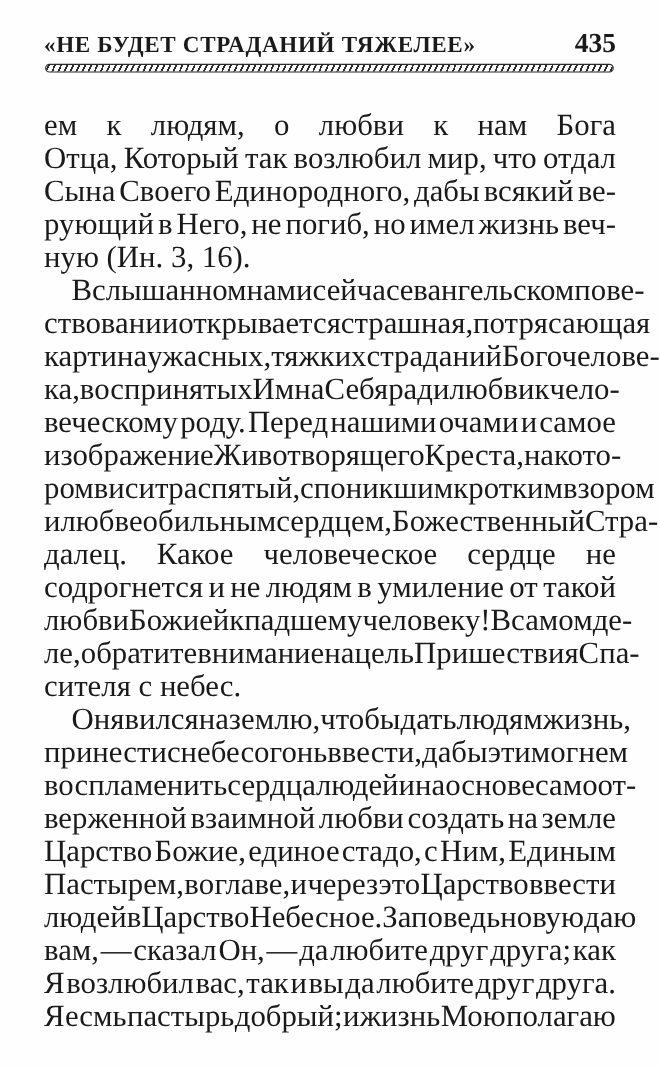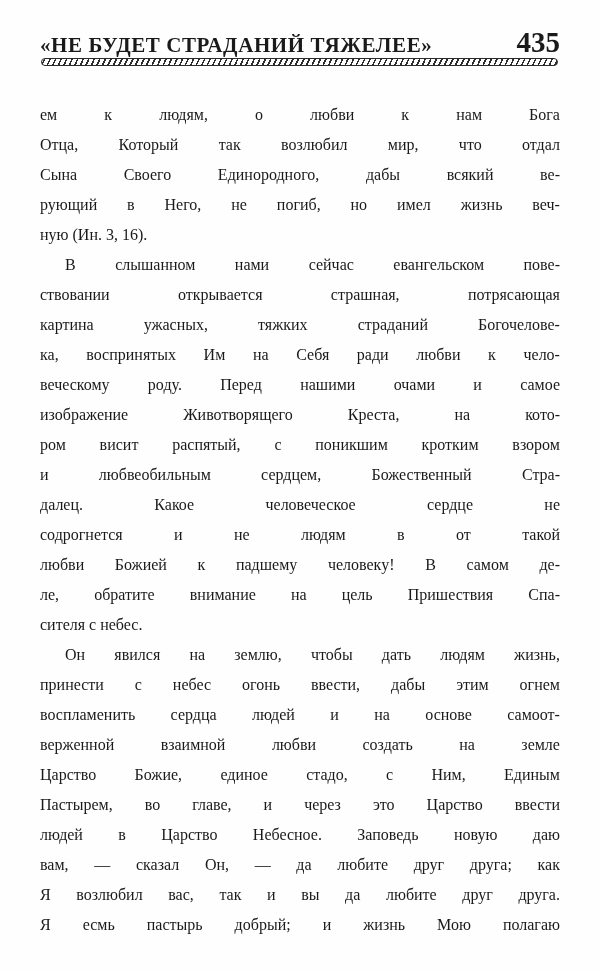--- a/index.html
+++ b/index.html
@@ -27,21 +27,21 @@
     justify-content: space-between;
     align-items: baseline;
   }
   .running-title {
     font-size: 21px;
     font-weight: bold;
     letter-spacing: 0.6px;
     white-space: nowrap;
   }
   .page-number {
-    font-size: 29px;
+    font-size: 25px;
     font-weight: bold;
   }
   
   .rope-divider {
     position: absolute;
     top: 58px;
     left: 41px;
     width: 517px;
     height: 8px;
     box-sizing: border-box;
@@ -53,21 +53,21 @@
       #2b2b2b 1.6px, #2b2b2b 3.2px,
       #ffffff 3.2px, #ffffff 5px
     );
   }
   
   .body-text {
     position: absolute;
     top: 100px;
     left: 40px;
     width: 520px;
-    font-size: 16px;
+    font-size: 28px;
     line-height: 30px;
   }
   .line {
     display: flex;
     justify-content: space-between;
     align-items: baseline;
     height: 30px;
     white-space: nowrap;
   }
   .line.last {
@@ -202,20 +202,21 @@
         <span class="w rm">человеческое</span>
         <span class="w rm">сердце</span>
         <span class="w rm">не</span>
       </div>
       <div class="line">
         <span class="w rm">содрогнется</span>
         <span class="w rm">и</span>
         <span class="w rm">не</span>
         <span class="w rm">людям</span>
         <span class="w rm">в</span>
+        <span class="w rm">умиление</span>
         <span class="w rm">от</span>
         <span class="w rm">такой</span>
       </div>
       <div class="line">
         <span class="w rm">любви</span>
         <span class="w rm">Божией</span>
         <span class="w rm">к</span>
         <span class="w rm">падшему</span>
         <span class="w rm">человеку!</span>
         <span class="w rm">В</span>

